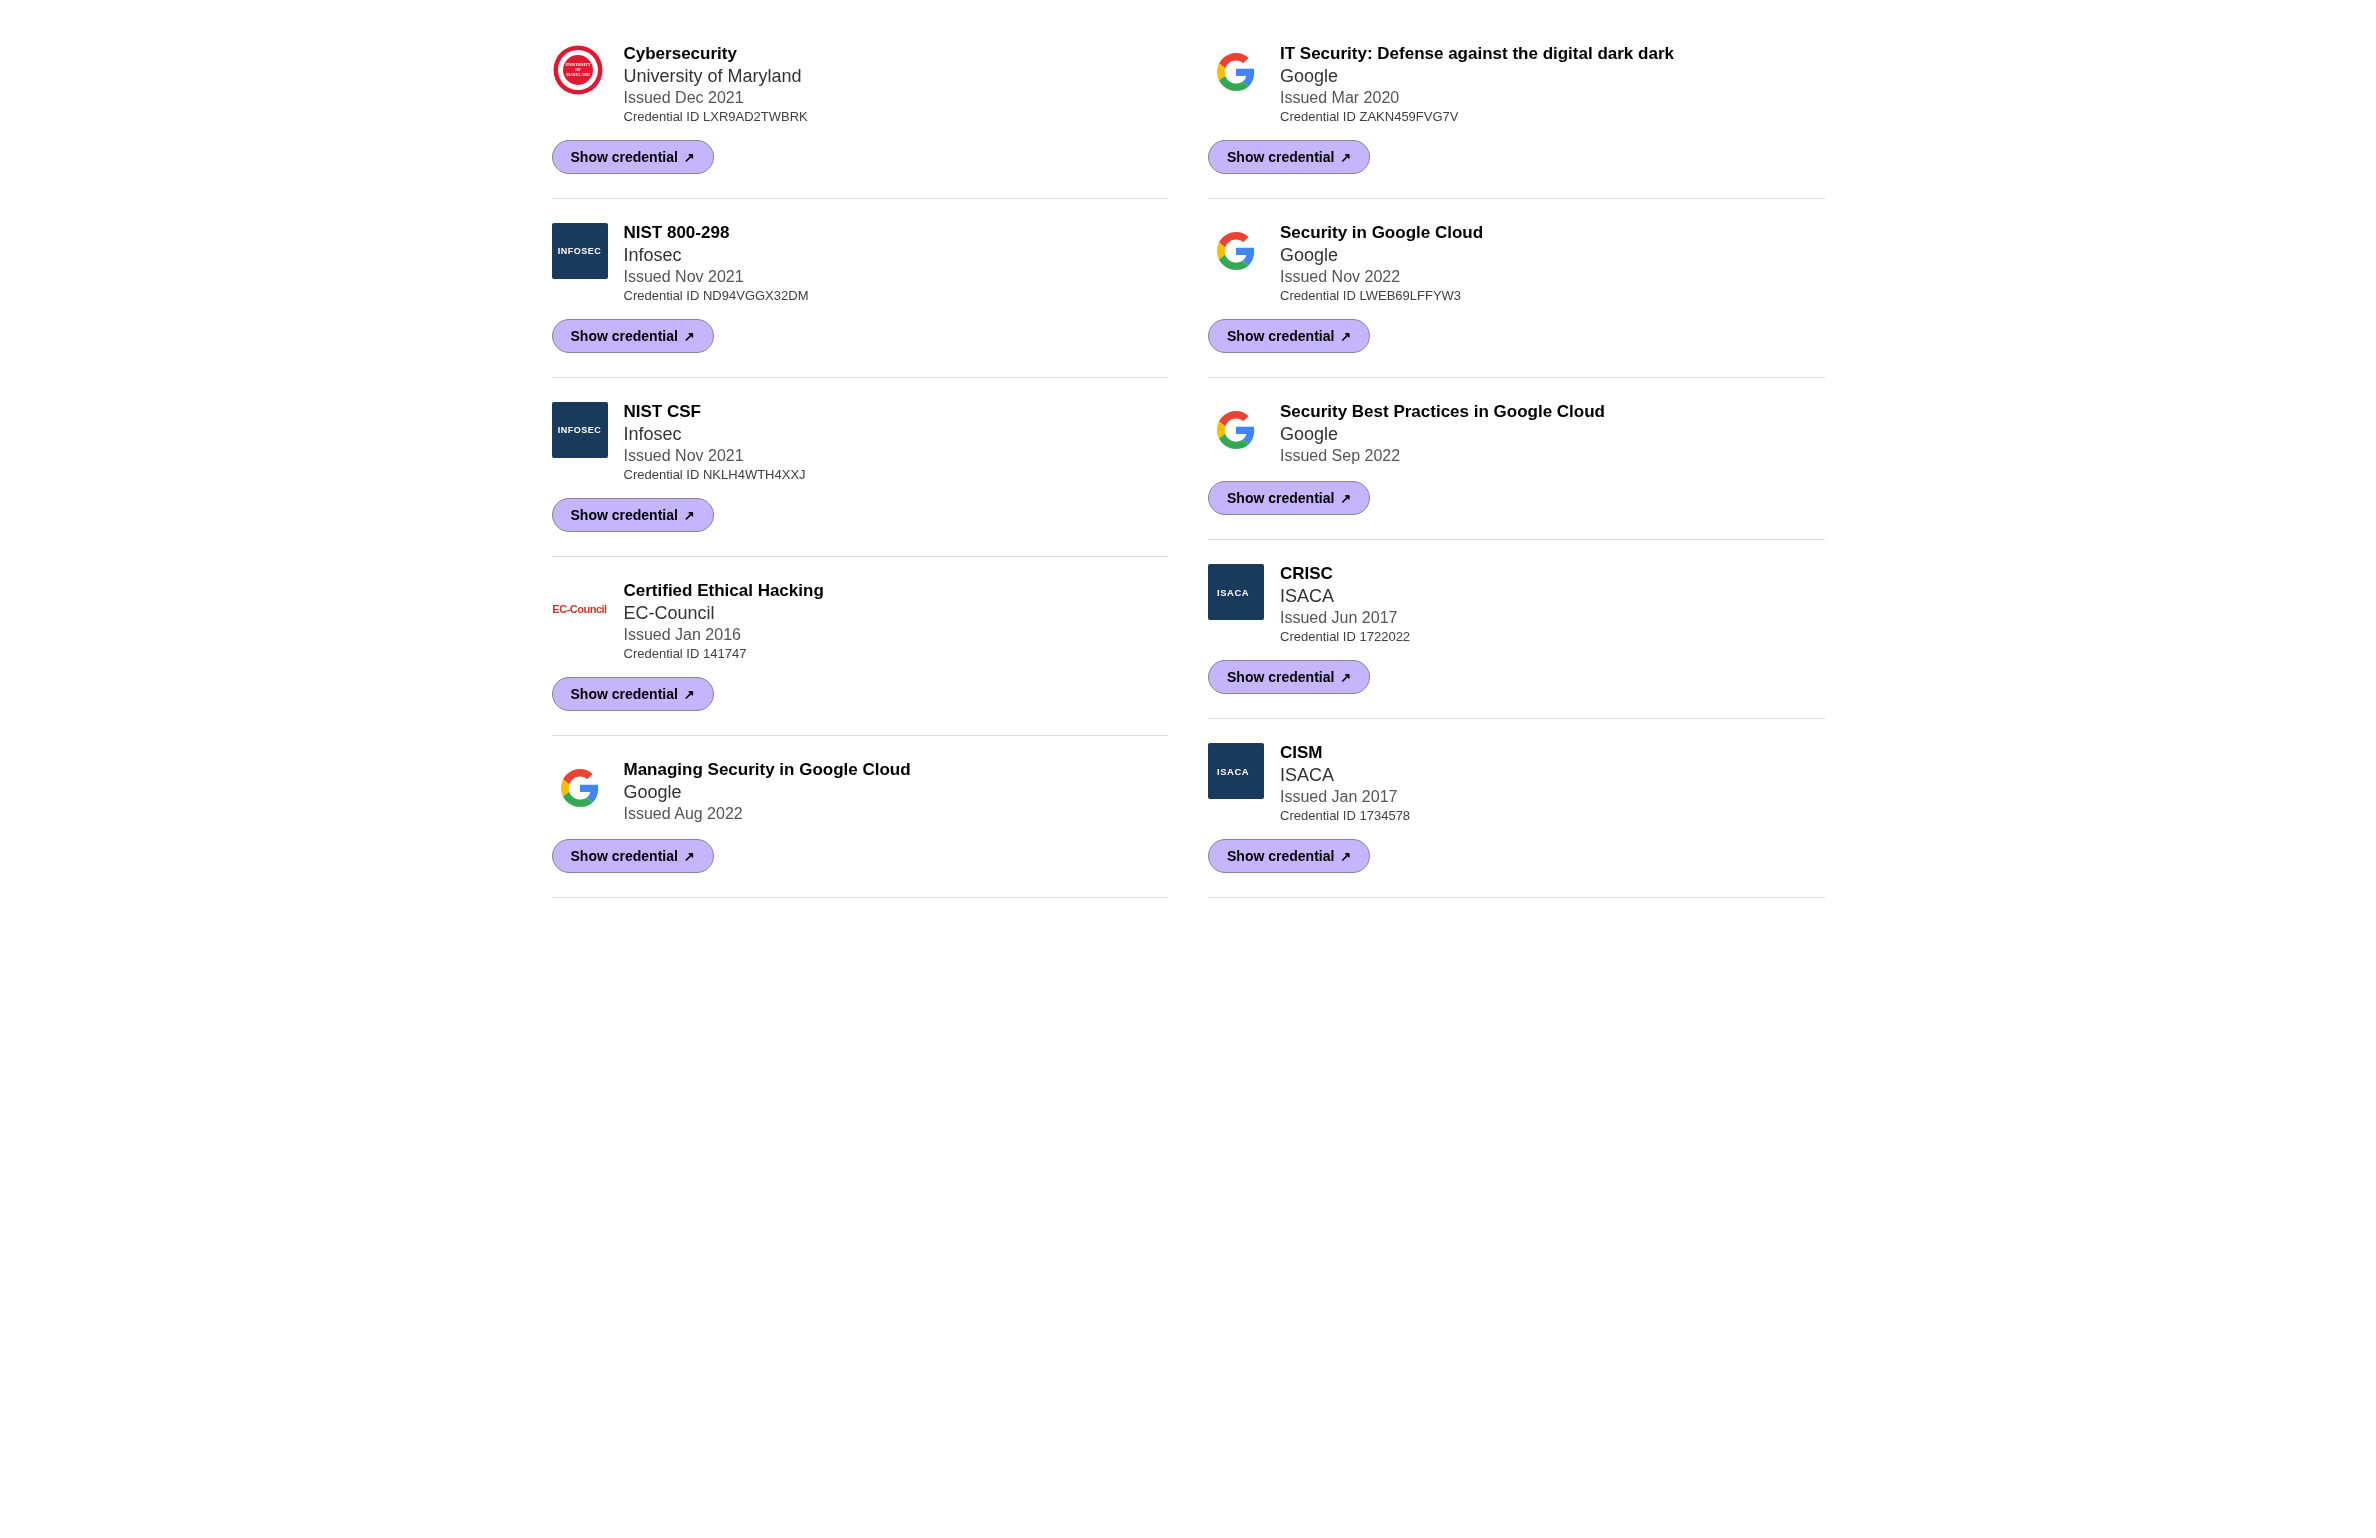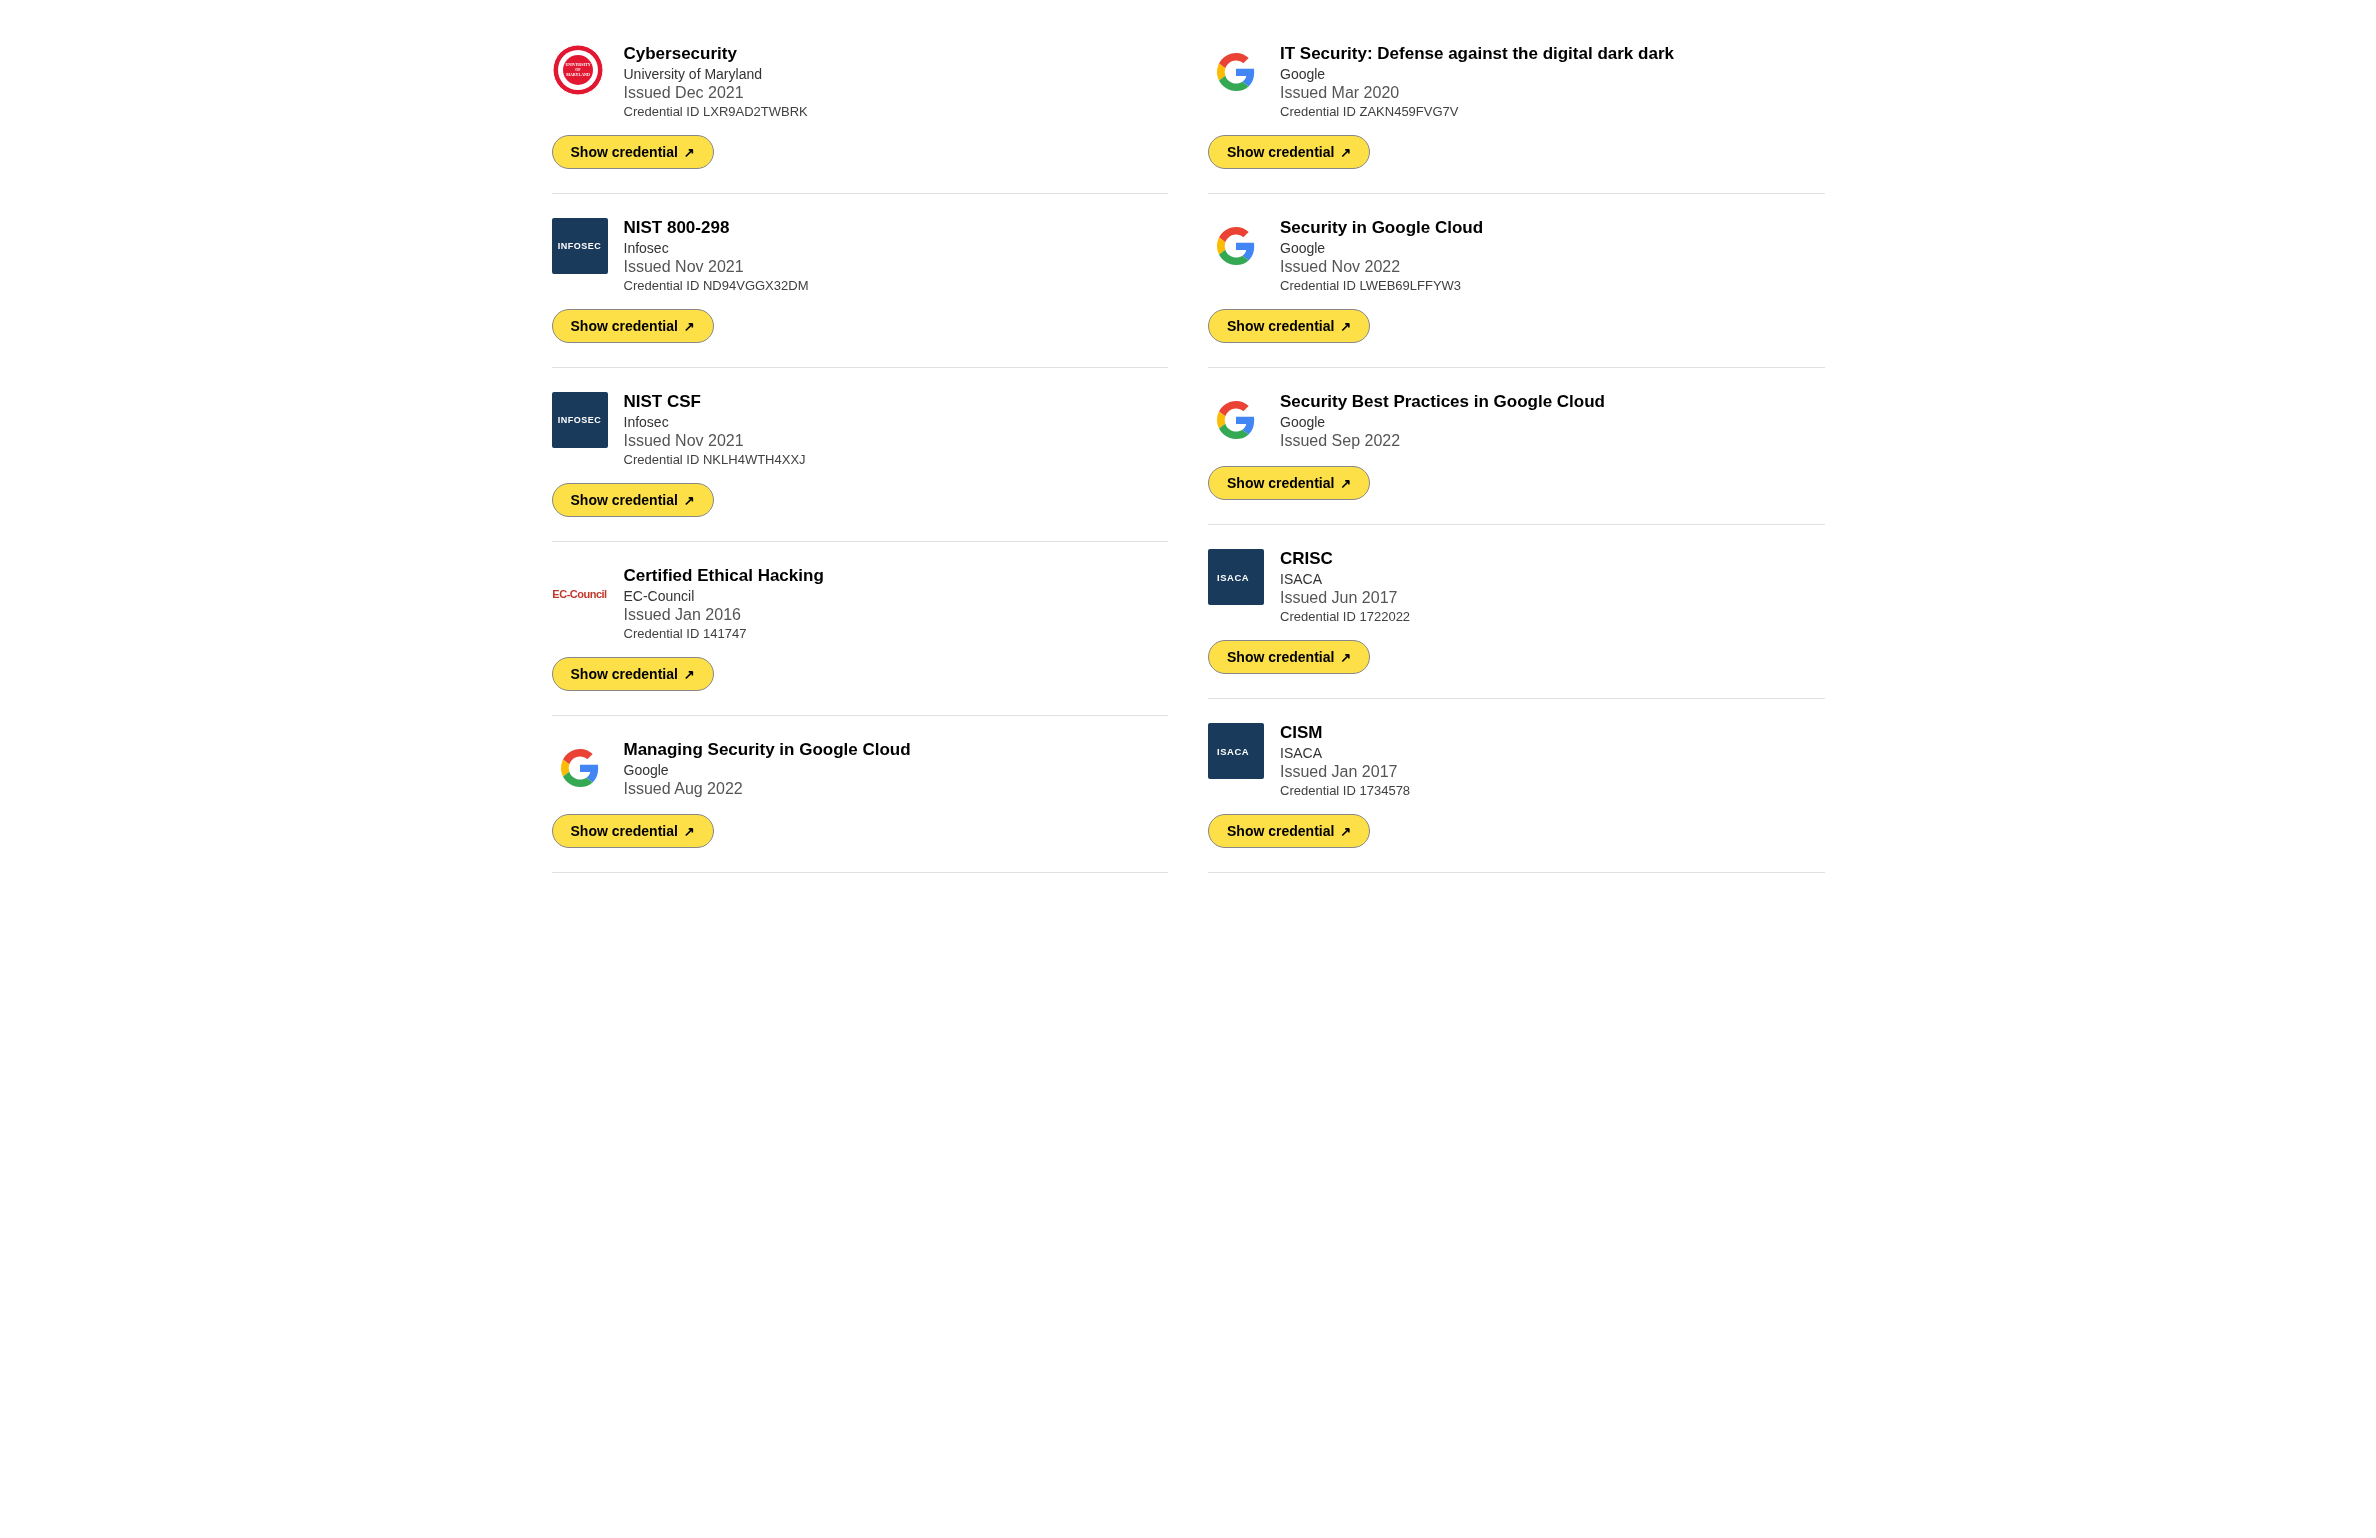--- a/index.html
+++ b/index.html
@@ -58,42 +58,42 @@
       justify-content: flex-end;
     }
 
     .credential-title {
       font-size: 17px;
       font-weight: 700;
       color: #000000;
     }
 
     .credential-issuer {
-      font-size: 14px;
+      font-size: 18px;
       color: #333333;
     }
 
     .credential-date {
       font-size: 16px;
       color: #555555;
     }
 
     .credential-id {
       font-size: 13px;
       color: #404040;
     }
 
     .show-credential-btn {
       display: inline-flex;
       align-items: center;
       gap: 6px;
       padding: 8px 18px;
       border: 1.5px solid #888888;
       border-radius: 20px;
-      background: #fde047;
+      background: #c4b5fd;
       font-size: 14px;
       font-weight: 600;
       color: #000000;
       cursor: pointer;
       width: fit-content;
     }
 
     
     .umd-logo {
       width: 56px;

